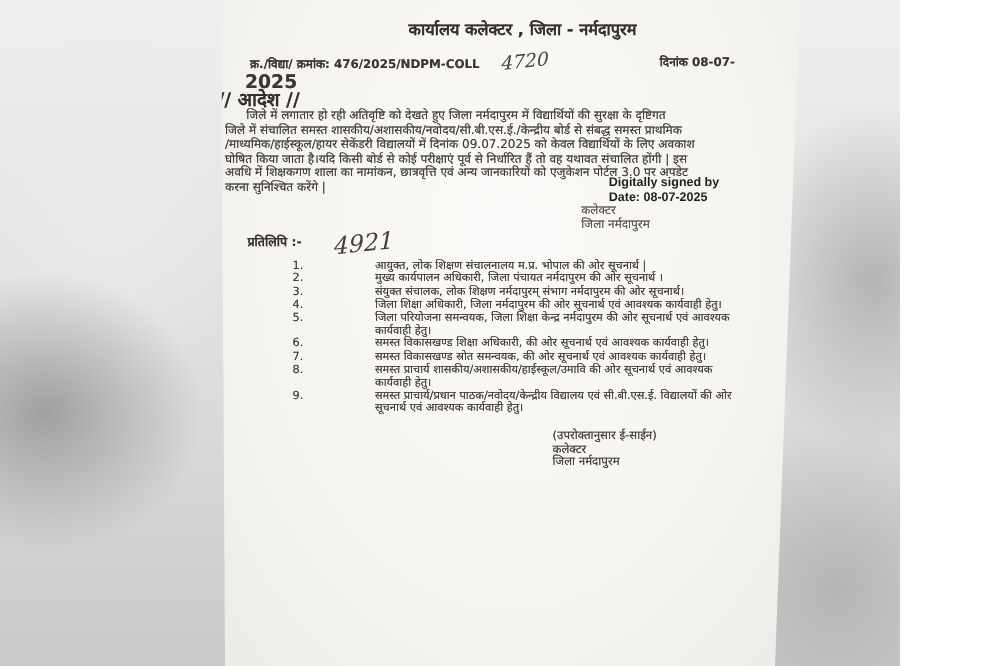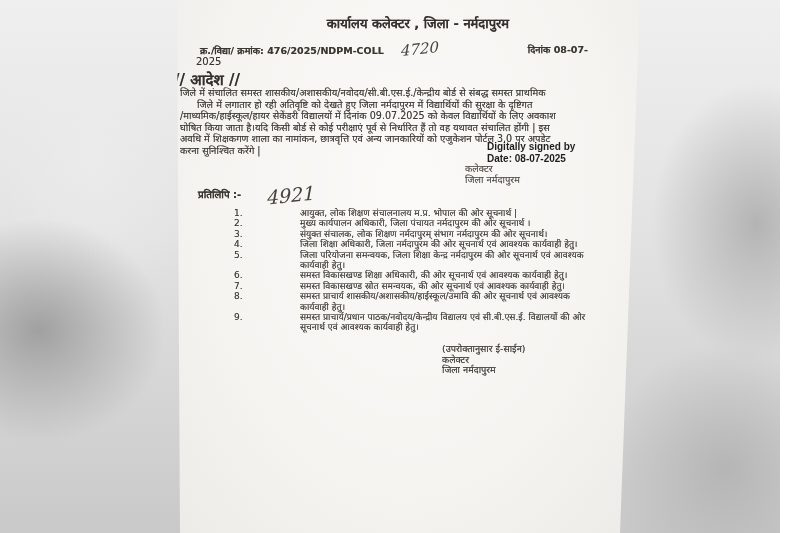--- a/index.html
+++ b/index.html
@@ -1,21 +1,21 @@
 <!DOCTYPE html>
 <html><head>
 <meta charset="utf-8">
 <style>
   html, body { margin: 0; padding: 0; }
   body {
     width: 800px; height: 533px; overflow: hidden;
     font-family: "DejaVu Sans", sans-serif;
   }
   .stage {
-    position: relative; width: 780px; height: 533px; overflow: hidden;
+    position: relative; width: 720px; height: 533px; overflow: hidden;
     background:
       radial-gradient(ellipse 180px 160px at 5% 62%, rgba(150,150,150,.85) 0%, rgba(150,150,150,0) 70%),
       radial-gradient(ellipse 160px 220px at 12% 30%, rgba(235,235,235,.9) 0%, rgba(235,235,235,0) 70%),
       radial-gradient(ellipse 150px 200px at 97% 42%, rgba(168,168,168,.8) 0%, rgba(168,168,168,0) 70%),
       radial-gradient(ellipse 170px 180px at 93% 88%, rgba(175,175,175,.8) 0%, rgba(175,175,175,0) 70%),
       linear-gradient(180deg, #efefef 0%, #e2e2e2 45%, #c9c9c9 100%);
   }
   .paper {
     position: absolute; left: 174px; top: 0; width: 466px; height: 533px;
     background: radial-gradient(ellipse at 50% 35%, #fbfaf8 0%, #f5f4f1 60%, #edebe7 100%);
@@ -40,21 +40,21 @@
   .hand {
     display: inline-block;
     font-family: "DejaVu Serif", serif; font-style: italic;
     font-weight: normal; text-shadow: none;
     transform: rotate(-6deg) skewX(-6deg);
     color: #45423c;
   }
   .hand-ref { font-size: 15px; margin-left: 14px; margin-top: -3px; }
   .ref-wrap {
     position: absolute; top: 56px; left: 22px;
-    font-size: 10px; font-weight: normal; color: #3a3731;
+    font-size: 15px; font-weight: bold; color: #3a3731;
   }
   .order-heading {
     position: absolute; top: 69px; left: 0; width: 466px;
     font-weight: bold; font-size: 15px; color: #34312d;
   }
   .body-para {
     position: absolute; top: 87px; left: 6px; width: 424px;
     font-size: 9.6px; line-height: 11.6px; color: #3f3c37;
   }
   .body-line.indent { padding-left: 17px; }
@@ -101,22 +101,22 @@
           <span>क्र./विद्या/ क्रमांक: 476/2025/NDPM-COLL</span>
           <span class="hand hand-ref">4720</span>
         </span>
         <span>दिनांक 08-07-</span>
       </div>
       <div class="ref-wrap">2025</div>
 
       <div class="order-heading">// आदेश //</div>
 
       <div class="body-para">
+        <div class="body-line indent">जिले में लगातार हो रही अतिवृष्टि को देखते हुए जिला नर्मदापुरम में विद्यार्थियों की सुरक्षा के दृष्टिगत</div>
         <div class="body-line">जिले में संचालित समस्त शासकीय/अशासकीय/नवोदय/सी.बी.एस.ई./केन्द्रीय बोर्ड से संबद्ध समस्त प्राथमिक</div>
-        <div class="body-line indent">जिले में लगातार हो रही अतिवृष्टि को देखते हुए जिला नर्मदापुरम में विद्यार्थियों की सुरक्षा के दृष्टिगत</div>
         <div class="body-line">/माध्यमिक/हाईस्कूल/हायर सेकेंडरी विद्यालयों में दिनांक 09.07.2025 को केवल विद्यार्थियों के लिए अवकाश</div>
         <div class="body-line">घोषित किया जाता है।यदि किसी बोर्ड से कोई परीक्षाएं पूर्व से निर्धारित हैं तो वह यथावत संचालित होंगी | इस</div>
         <div class="body-line">अवधि में शिक्षकगण शाला का नामांकन, छात्रवृत्ति एवं अन्य जानकारियों को एजुकेशन पोर्टल 3.0 पर अपडेट</div>
         <div class="body-line">करना सुनिश्चित करेंगे |</div>
       </div>
 
       <div class="dsig">
         <div>Digitally signed by</div>
         <div>Date: 08-07-2025</div>
         <div class="dsig-overlap">

